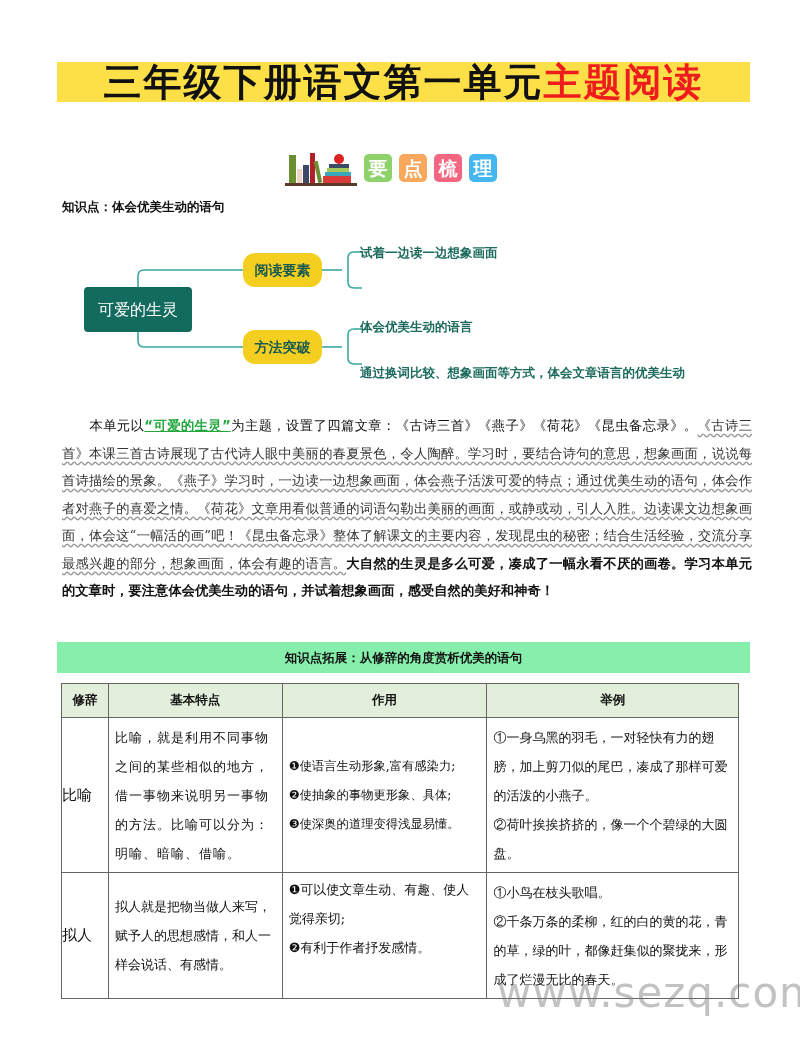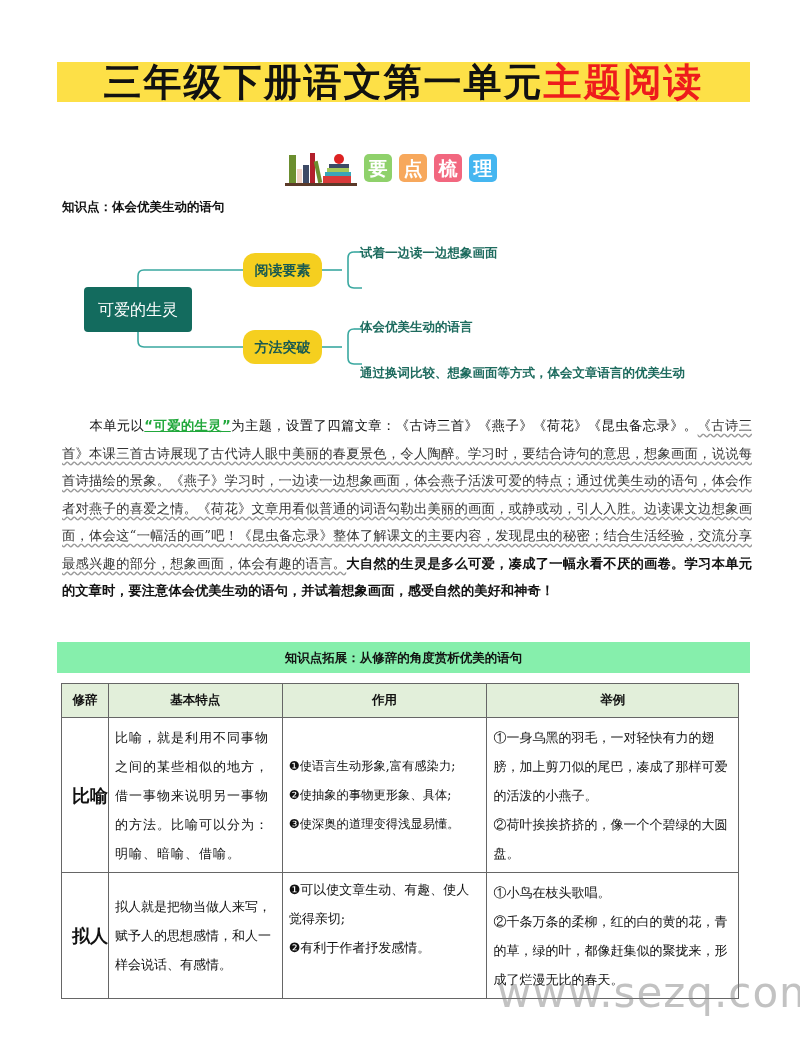--- a/index.html
+++ b/index.html
@@ -26,21 +26,21 @@
   .para { position: absolute; left: 62px; top: 412px; width: 690px; font-size: 13.3px; line-height: 27.5px; text-align: justify; }
   .para .hl { color: #22a83c; font-family: "DejaVu Sans", sans-serif; font-weight: bold; text-decoration: underline; text-decoration-color: #22a83c; }
   .para .wavy { font-family: "DejaVu Serif", serif; color: #333; text-decoration: underline wavy #999; text-underline-offset: 3px; }
   .para .bold { font-family: "DejaVu Sans", sans-serif; font-weight: bold; }
   .ext-bar { position: absolute; left: 57px; top: 642px; width: 693px; height: 31px; background: #86efac; text-align: center;
              font-family: "DejaVu Sans", sans-serif; font-weight: bold; font-size: 12.5px; line-height: 31px; }
   table { position: absolute; left: 61px; top: 683px; width: 678px; border-collapse: collapse; font-size: 13px; }
   td, th { border: 1.5px solid #666; vertical-align: middle; }
   th { background: #e2efda; height: 34px; font-family: "DejaVu Sans", sans-serif; font-weight: bold; font-size: 12.5px; }
   td { line-height: 29px; padding: 0 6px; }
-  td.name { text-align: right; font-family: "DejaVu Sans", sans-serif; font-weight: bold; font-size: 18px; padding: 0; }
+  td.name { text-align: left; font-family: "DejaVu Sans", sans-serif; font-weight: normal; font-size: 15px; padding: 0; }
   .watermark { position: absolute; left: 497px; top: 968px; font-family: "DejaVu Sans", sans-serif; font-size: 42px; color: rgba(120,120,120,0.45); letter-spacing: 1px; }
 </style>
 </head>
 <body>
 
 <div class="title-bar"><span>三年级下册语文第一单元</span><span class="red">主题阅读</span></div>
 
 <div class="section-badge">
   <div class="books">
     <div class="b" style="left:4px;width:7px;height:28px;background:#6b8e2f;"></div>

